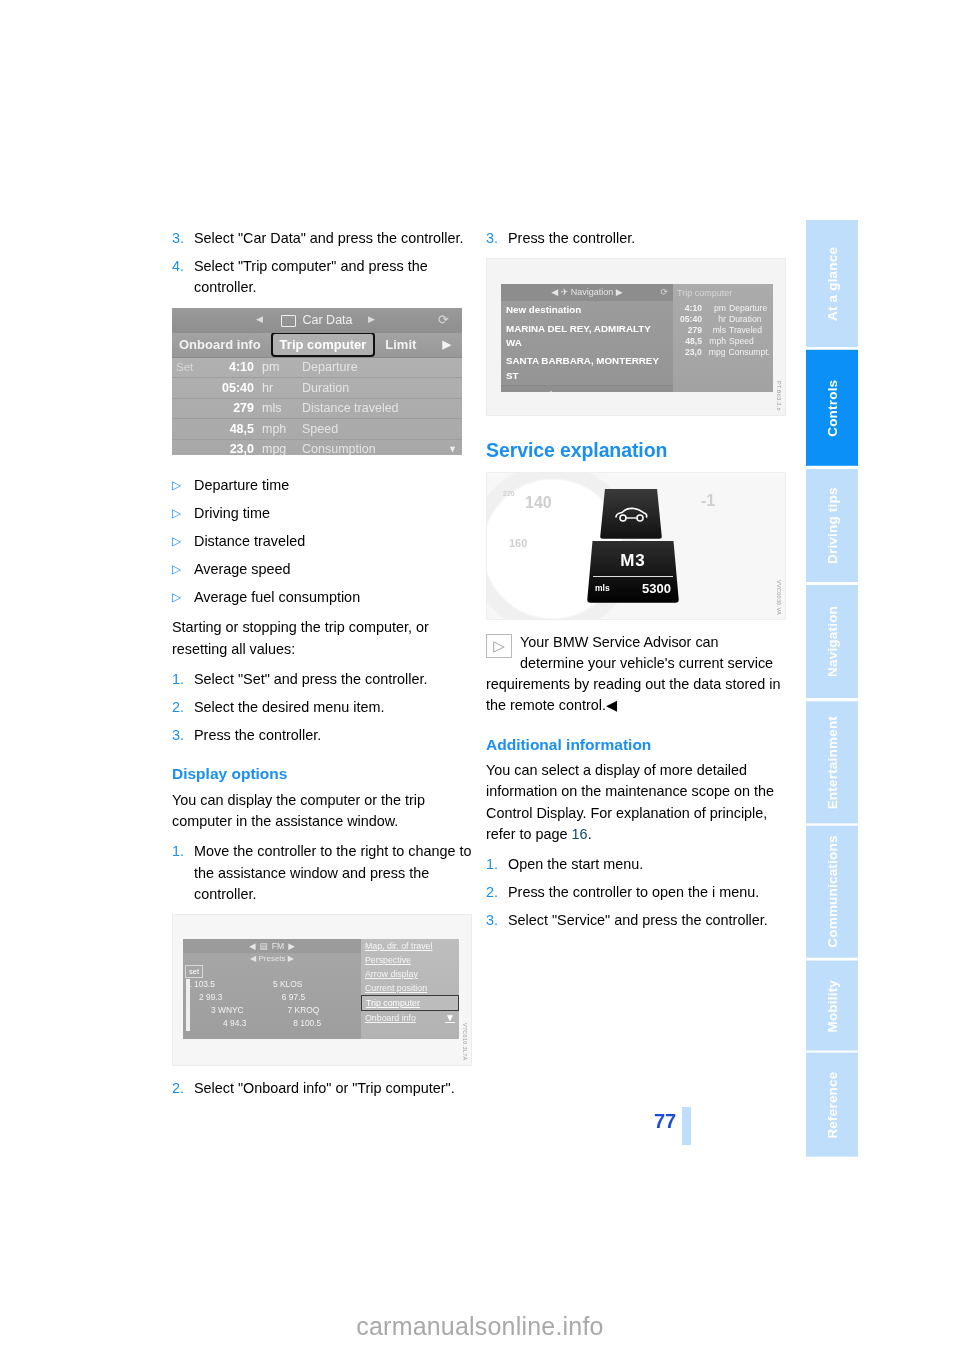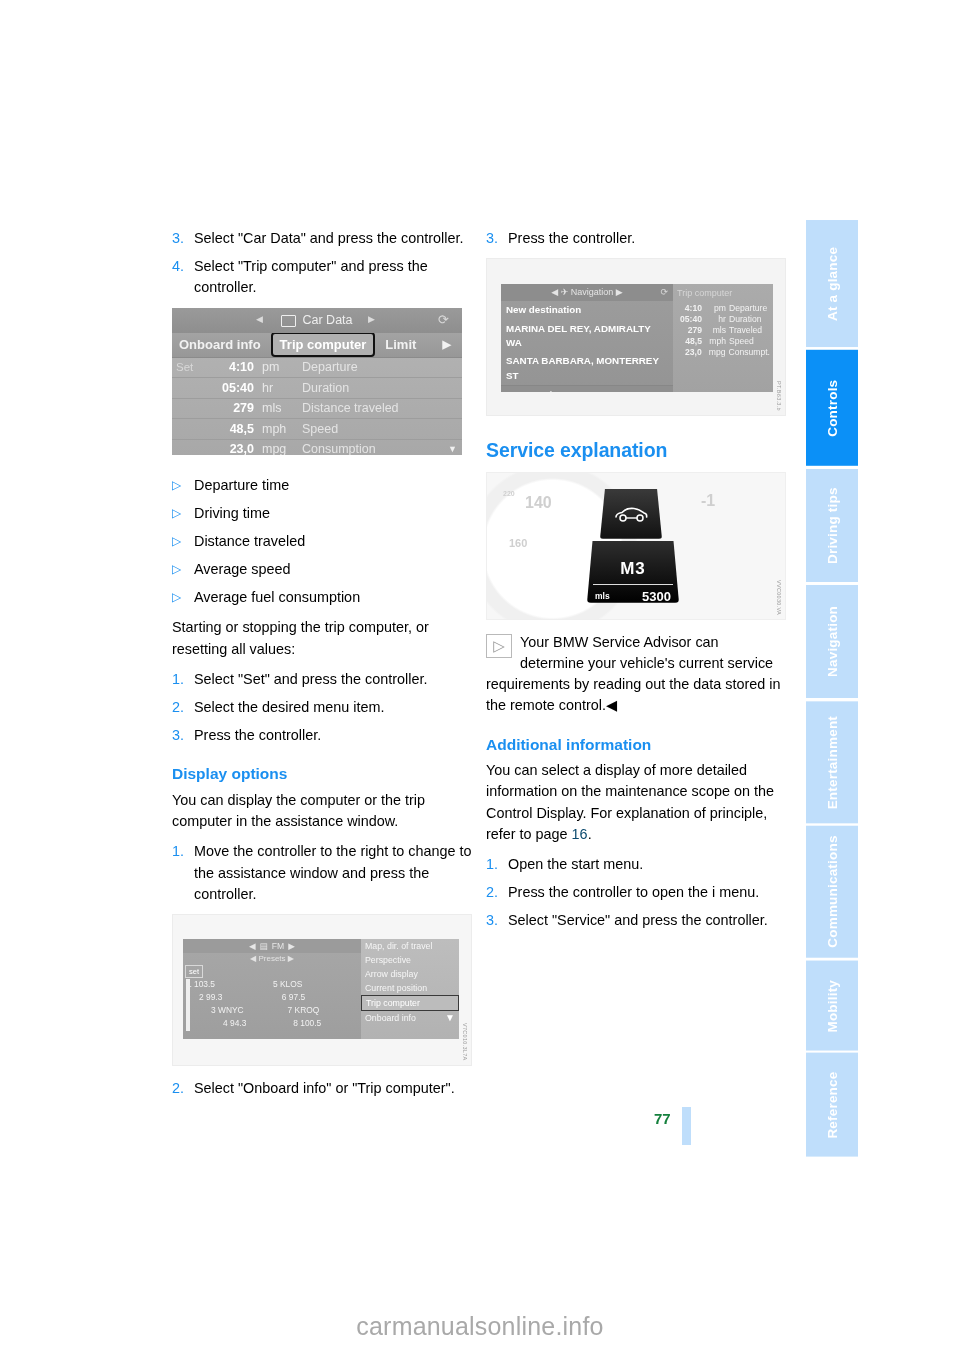--- a/index.html
+++ b/index.html
@@ -269,21 +269,21 @@
     display:flex; align-items:center; justify-content:center;
   }
   .cl-panel {
     position:absolute; left: 100px; top: 68px;
     width: 92px; height: 62px;
     background: linear-gradient(180deg,#2e2e2e,#000);
     border-radius: 4px;
     color:#fff;
     clip-path: polygon(6% 0, 94% 0, 100% 100%, 0% 100%);
   }
-  .cl-model { text-align:center; font-size: 17px; font-weight:bold; padding-top:16px; letter-spacing:1px;}
+  .cl-model { text-align:center; font-size: 17px; font-weight:bold; padding-top:8px; letter-spacing:1px;}
   .cl-sep { height:1px; background:#ddd; margin: 2px 6px; }
   .cl-line { display:flex; align-items:center; padding: 0 8px; font-size: 13px; font-weight:bold; }
   .cl-line .k { font-size: 8.5px; font-weight:bold; }
   .cl-line .v { margin-left:auto; }
 
   
   .fig-fm { width: 300px; height: 152px; background: #f6f6f6; border: 1px solid #ececec; }
   .fm-screen {
     position:absolute; left: 10px; top: 24px;
     width: 276px; height: 100px;
@@ -300,32 +300,32 @@
   .fm-left .fm-set { border:1px solid #d8d8d8; font-size:7.6px; padding:0 3px; margin-left:2px; color:#fff;}
   .fm-left .fm-grid { padding: 0 4px; }
   .fm-left .fm-grow { display:flex; font-size:8.4px; line-height:13px; color:#f2f2f2;}
   .fm-left .fm-grow .a { width: 86px; }
   .fm-left .fm-grow .b { width: 78px; }
   .fm-left .fm-tickbar { position:absolute; left:3px; top:40px; width:4px; height:52px; background:#efefef;}
   .fm-right {
     width: 98px; background: linear-gradient(180deg,#bdbdbd,#b2b2b2); color:#f6f6f6;
     font-size: 8.8px;
   }
-  .fm-right .opt { padding: 1px 4px; line-height: 12px; }
+  .fm-right .opt { padding: 1px 4px; line-height: 12px; text-decoration: underline; }
   .fm-right .opt.sel { border:1px solid #3a3a3a; background:#bcbcbc; color:#fff; }
   .fm-right .opt.last { display:flex; align-items:center; }
   .fm-right .opt .dn { margin-left:auto; font-size:10px; color:#fff;}
 
   
   .page-number {
     position: absolute;
     left: 654px; top: 1110px;
-    font-size: 15px;
+    font-size: 20px;
     font-weight: bold;
-    color: #15803d;
+    color: #1d4ed8;
   }
   .page-bar {
     position: absolute;
     left: 682px; top: 1107px;
     width: 9px; height: 38px;
     background: #bfdefb;
   }
   .watermark {
     position: absolute;
     left: 0; right: 0;

